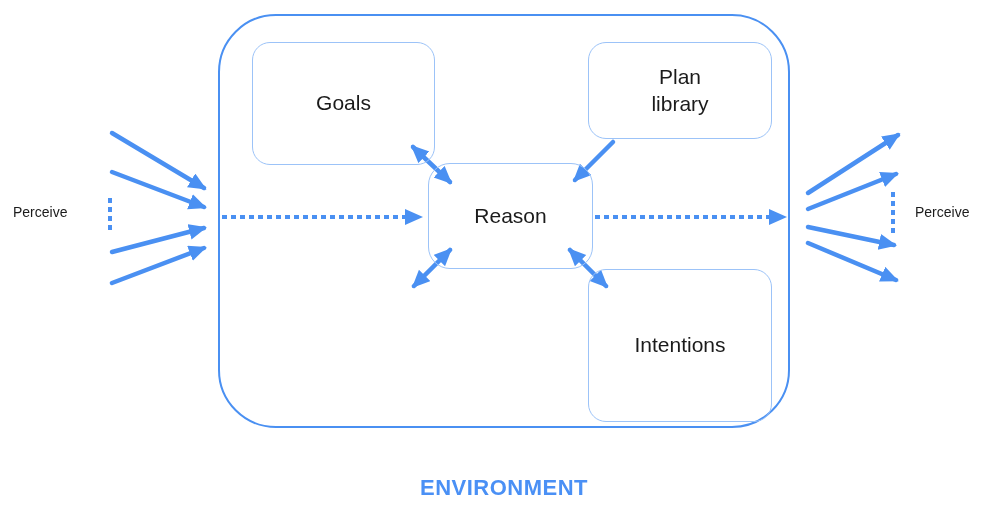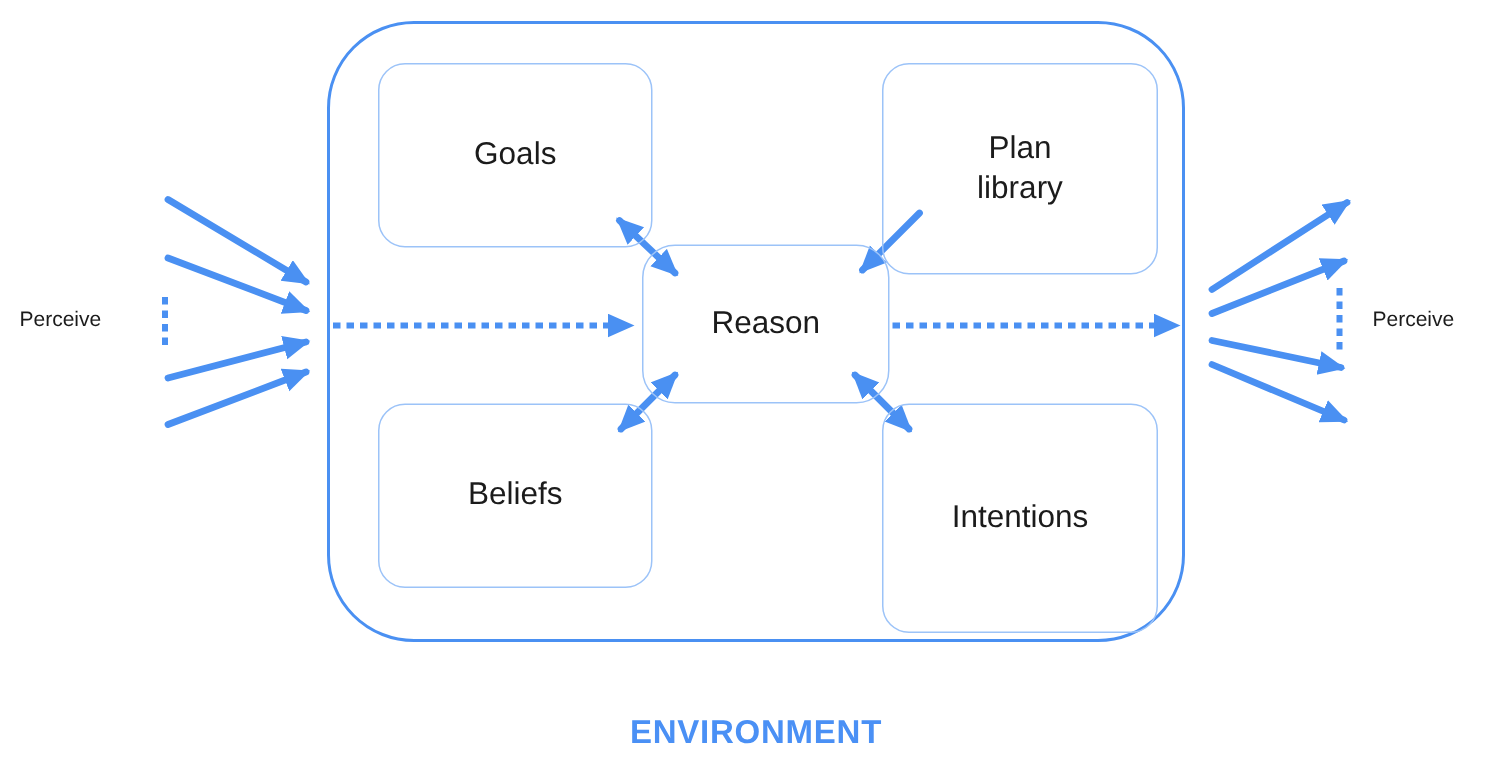--- a/index.html
+++ b/index.html
@@ -36,21 +36,21 @@
     border-radius:18px;
     box-sizing:border-box;
     display:flex;align-items:center;justify-content:center;
     text-align:center;
     font-size:21px;
     line-height:1.25;
     background:transparent;
   }
   .node-label{white-space:pre-line;}
   .goals-box{left:252px;top:42px;width:183px;height:123px;}
-  .plan-box{left:588px;top:42px;width:184px;height:141px;}
+  .plan-box{left:588px;top:42px;width:184px;height:97px;}
   .beliefs-box{left:252px;top:269px;width:183px;height:123px;}
   .intentions-box{left:588px;top:269px;width:184px;height:153px;}
   .reason-box{left:428px;top:163px;width:165px;height:106px;border-radius:22px;}
   .side-label{
     position:absolute;
     font-size:14px;
     color:var(--text);
   }
   .perceive-label{left:13px;top:204px;}
   .actions-label{left:915px;top:204px;}
@@ -103,23 +103,20 @@
   <div class="node goals-box">
     <span class="node-label">Goals</span>
   </div>
   <div class="node plan-box">
     <span class="node-label">Plan
 library</span>
   </div>
   <div class="node reason-box">
     <span class="node-label">Reason</span>
   </div>
-  <div class="node beliefs-box">
-    <span class="node-label">Beliefs</span>
-  </div>
   <div class="node intentions-box">
     <span class="node-label">Intentions</span>
   </div>
 
   <div class="side-label perceive-label">Perceive</div>
   <div class="side-label actions-label">Perceive</div>
 
   <div class="env-label">ENVIRONMENT</div>
 
 </div>

